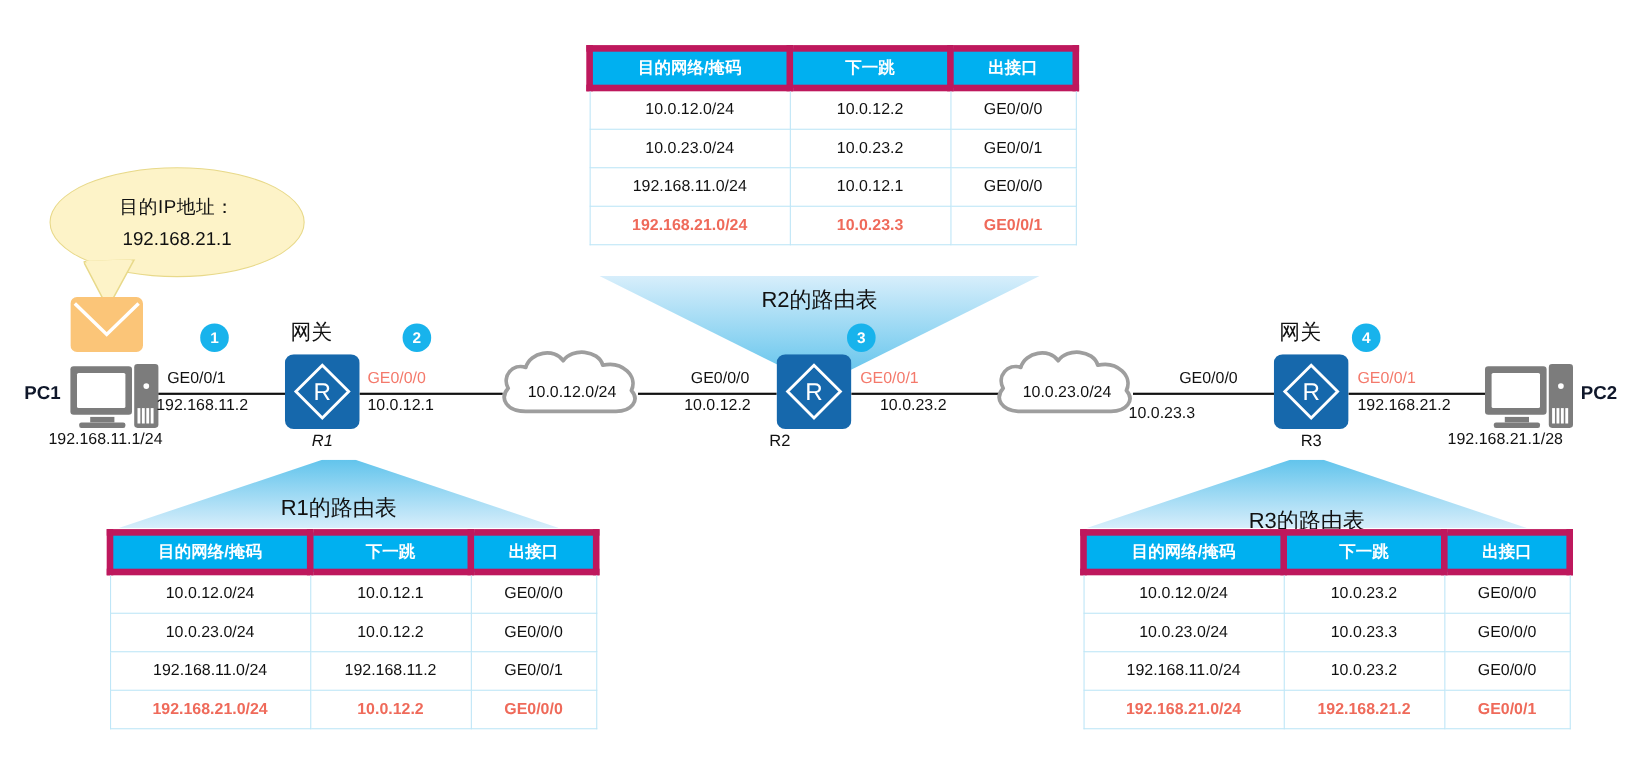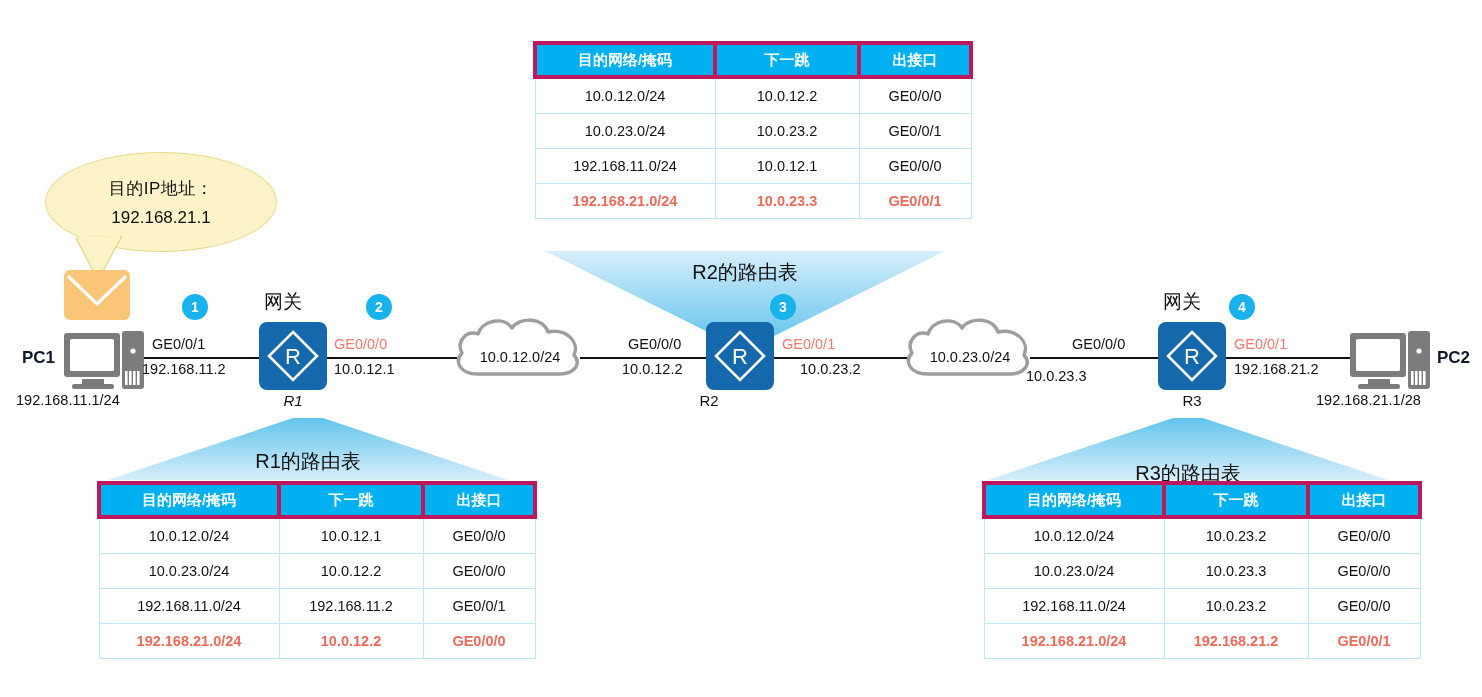--- a/index.html
+++ b/index.html
@@ -8,21 +8,21 @@
     font-family:"Liberation Sans","DejaVu Sans",sans-serif;
     color:#1a1a1a;
   }
   .abs{position:absolute;}
 
   
   .rtable{position:absolute;border-collapse:collapse;table-layout:fixed;background:#fff;}
   .rtable th{
     background:#00b0F0;color:#ffffff;font-weight:bold;font-size:15px;
     height:30px;line-height:30px;padding:0;text-align:center;
-    border:4px solid #be185d;
+    border:6px solid #be185d;
   }
   .rtable td{
     height:34px;padding:0;text-align:center;font-size:14.5px;
     border:1px solid #bfe6f7;color:#111;background:#fff;
   }
   .rtable tr.hl td{color:#ef6a5a;font-weight:bold;}
   .th-sep{border-left:2px solid #ffffff !important;}
 
   
   .funnel{position:absolute;}
@@ -127,21 +127,21 @@
   <rect x="60" y="0" width="22" height="58" rx="3" fill="#7c7c7c"></rect>
   <circle cx="71" cy="20" r="2.6" fill="#ffffff"></circle>
   <g fill="#ffffff">
     <rect x="63" y="40" width="2.6" height="14"></rect>
     <rect x="67" y="40" width="2.6" height="14"></rect>
     <rect x="71" y="40" width="2.6" height="14"></rect>
     <rect x="75" y="40" width="2.6" height="14"></rect>
   </g>
 </svg>
 <div class="pcname" style="left:22px;top:348px;">PC1</div>
-<div class="pcip" style="left:16px;top:392px;">192.168.11.1/24</div>
+<div class="pcip" style="left:44px;top:392px;">192.168.11.1/24</div>
 
 <div class="link" style="left:144px;top:357px;width:116px;"></div>
 <div class="ifup" style="left:152px;top:336px;">GE0/0/1</div>
 <div class="ifdn" style="left:142px;top:361px;">192.168.11.2</div>
 <div class="badge" style="left:182px;top:294px;">1</div>
 
 <div class="gw" style="left:264px;top:289px;">网关</div>
 <svg class="abs" style="left:259px;top:322px;" width="68" height="68" viewBox="0 0 68 68">
   <rect x="0" y="0" width="68" height="68" rx="8" fill="#1668ac"></rect>
   <polygon points="34,10 58,34 34,58 10,34" fill="none" stroke="#ffffff" stroke-width="2.6"></polygon>

